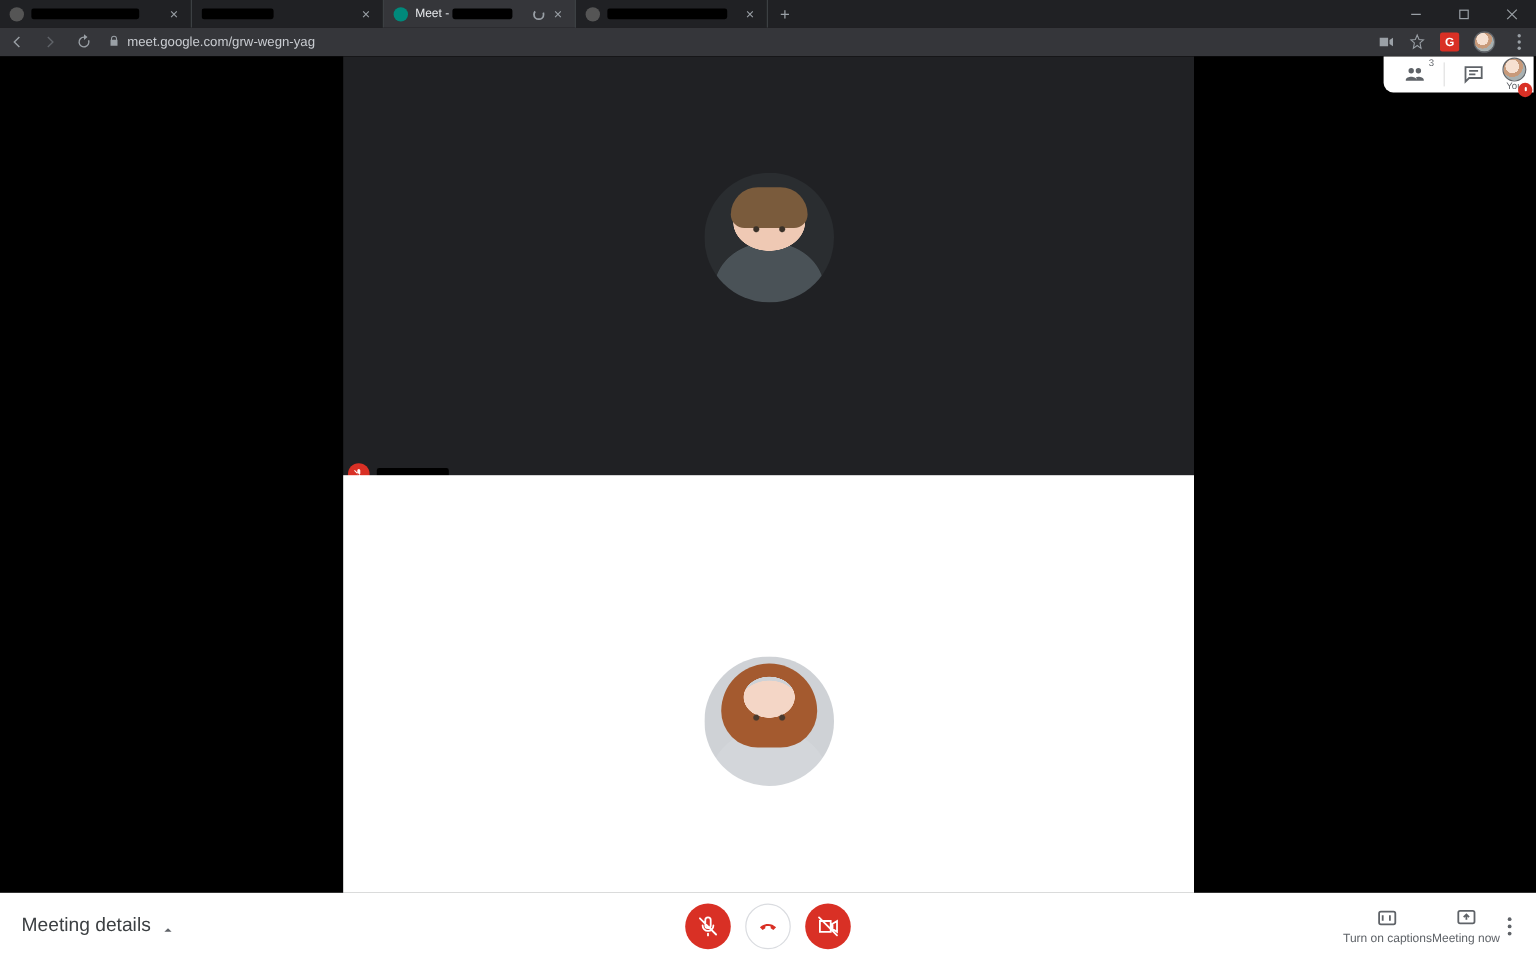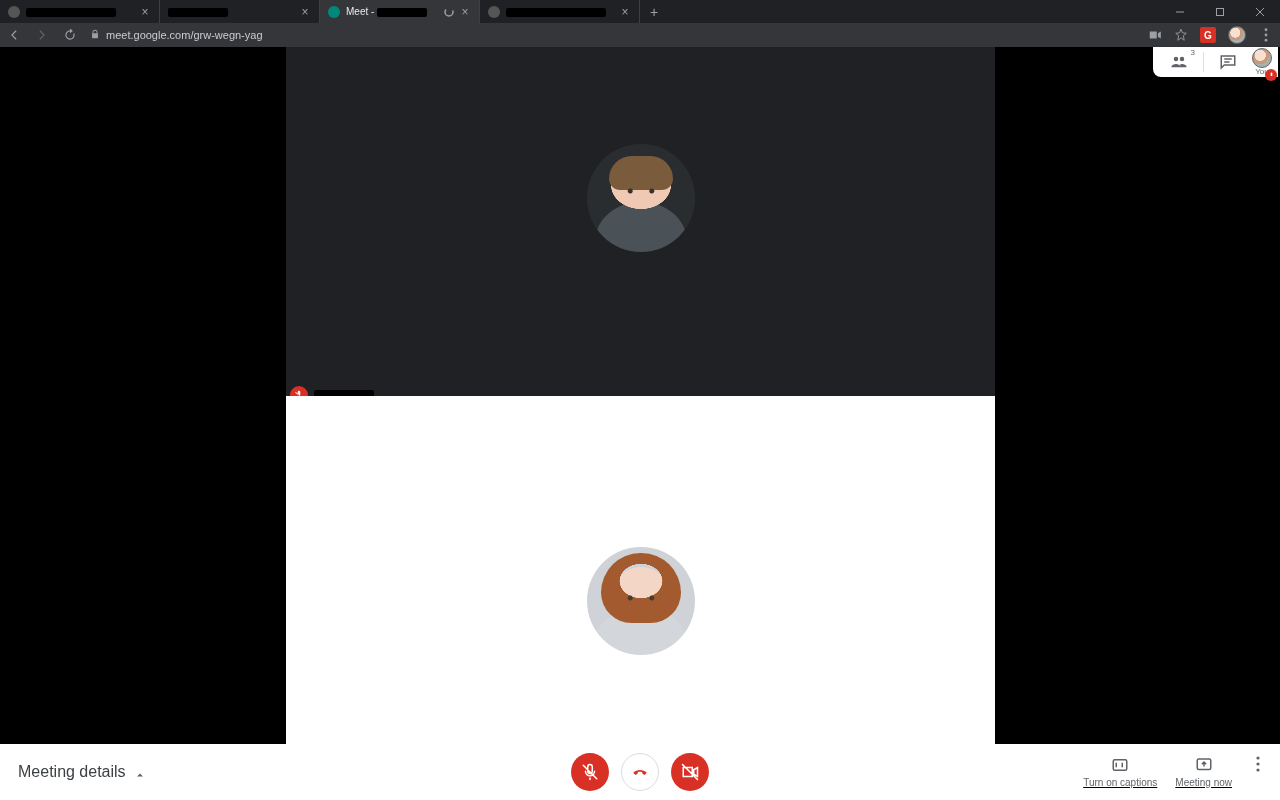--- a/index.html
+++ b/index.html
@@ -71,21 +71,21 @@
   
   .bottom { position: relative; height: 56px; background: #fff; display: flex; align-items: center; }
   .meeting-details { display: flex; align-items: flex-end; gap: 8px; color: #3c4043; font-size: 16px; margin-left: 18px; cursor: pointer; }
   .meeting-details svg { width:12px; height:12px; fill:#5f6368; }
   .center-ctrls { position: absolute; left: 50%; top: 50%; transform: translate(-50%, -50%); display: flex; gap: 12px; }
   .circ { width: 38px; height: 38px; border-radius: 50%; display: flex; align-items: center; justify-content: center; }
   .circ.red { background: #d93025; }
   .circ.white { background: #fff; border: 1px solid #dadce0; }
   .circ svg { width: 18px; height: 18px; fill: #fff; }
   .circ.white svg { fill: #d93025; }
-  .right-ctrls { margin-left: auto; display: flex; align-items: flex-start; gap: 18px; margin-right: 14px; text-decoration: underline; }
+  .right-ctrls { margin-left: auto; display: flex; align-items: center; margin-right: 14px; }
   .stack-btn { display: flex; flex-direction: column; align-items: center; gap: 3px; color: #5f6368; font-size: 10px; cursor: pointer; }
   .stack-btn svg { width: 18px; height: 18px; fill: #5f6368; }
   .right-ctrls .kebab svg { fill:#5f6368; width:4px; height:16px; }
 </style>
 </head>
 <body>
 
 <div class="tab-bar">
   <div class="tab">
     <span class="favicon"></span>

